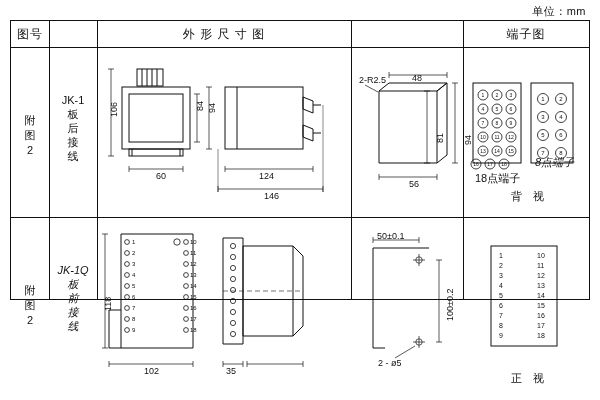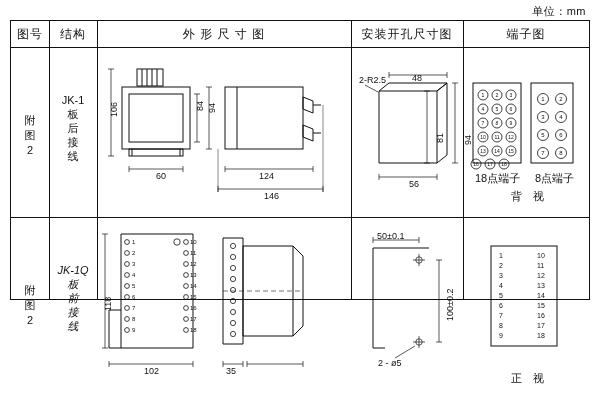--- a/index.html
+++ b/index.html
@@ -103,23 +103,21 @@
 
     <div class="vline" style="left:38px;"></div>
     <div class="vline" style="left:86px;"></div>
     <div class="vline" style="left:340px;"></div>
     <div class="vline" style="left:452px;"></div>
 
     <div class="hline" style="top:26px;"></div>
     <div class="hline" style="top:196px;"></div>
 
     <div class="hdr-cell" style="left:0; width:38px;">图号</div>
-    <div class="hdr-cell" style="left:38px; width:48px;">结构</div>
     <div class="hdr-cell" style="left:86px; width:254px;">外 形 尺 寸 图</div>
-    <div class="hdr-cell" style="left:340px; width:112px;">安装开孔尺寸图</div>
     <div class="hdr-cell" style="left:452px; width:126px;">端子图</div>
 
     <div class="vert-text" style="left:11px; top:92px;">
       <div>附</div>
       <div>图</div>
       <div>2</div>
     </div>
 
     <div class="rowlabel" style="left:46px; top:72px; width:32px;">
       <div>JK-1</div>
@@ -290,21 +288,21 @@
           <text x="98" y="54">2</text>
         <text x="80" y="72">3</text>
           <text x="98" y="72">4</text>
         <text x="80" y="90">5</text>
           <text x="98" y="90">6</text>
         <text x="80" y="108">7</text>
           <text x="98" y="108">8</text>
       </g>
     </svg>
     <div class="cap" style="left:464px; top:150px;">18点端子</div>
-    <div class="cap" style="left:524px; top:150px;">8点端子</div>
+    <div class="cap" style="left:524px; top:134px;font-style:italic;">8点端子</div>
     <div class="cap" style="left:500px; top:168px;">背　视</div>
 
     <svg width="260" height="168" viewBox="0 0 260 168" style="left:86px; top:197px;">
       <g fill="none" stroke="#111" stroke-width="1">
 
         <path d="M24 16 L96 16 L96 130 L24 130 Z"></path>
         <path d="M24 92 L12 92 L12 130 L24 130"></path>
 
         <g stroke-width="0.8">
           <circle cx="30" cy="24" r="2.4"></circle>

